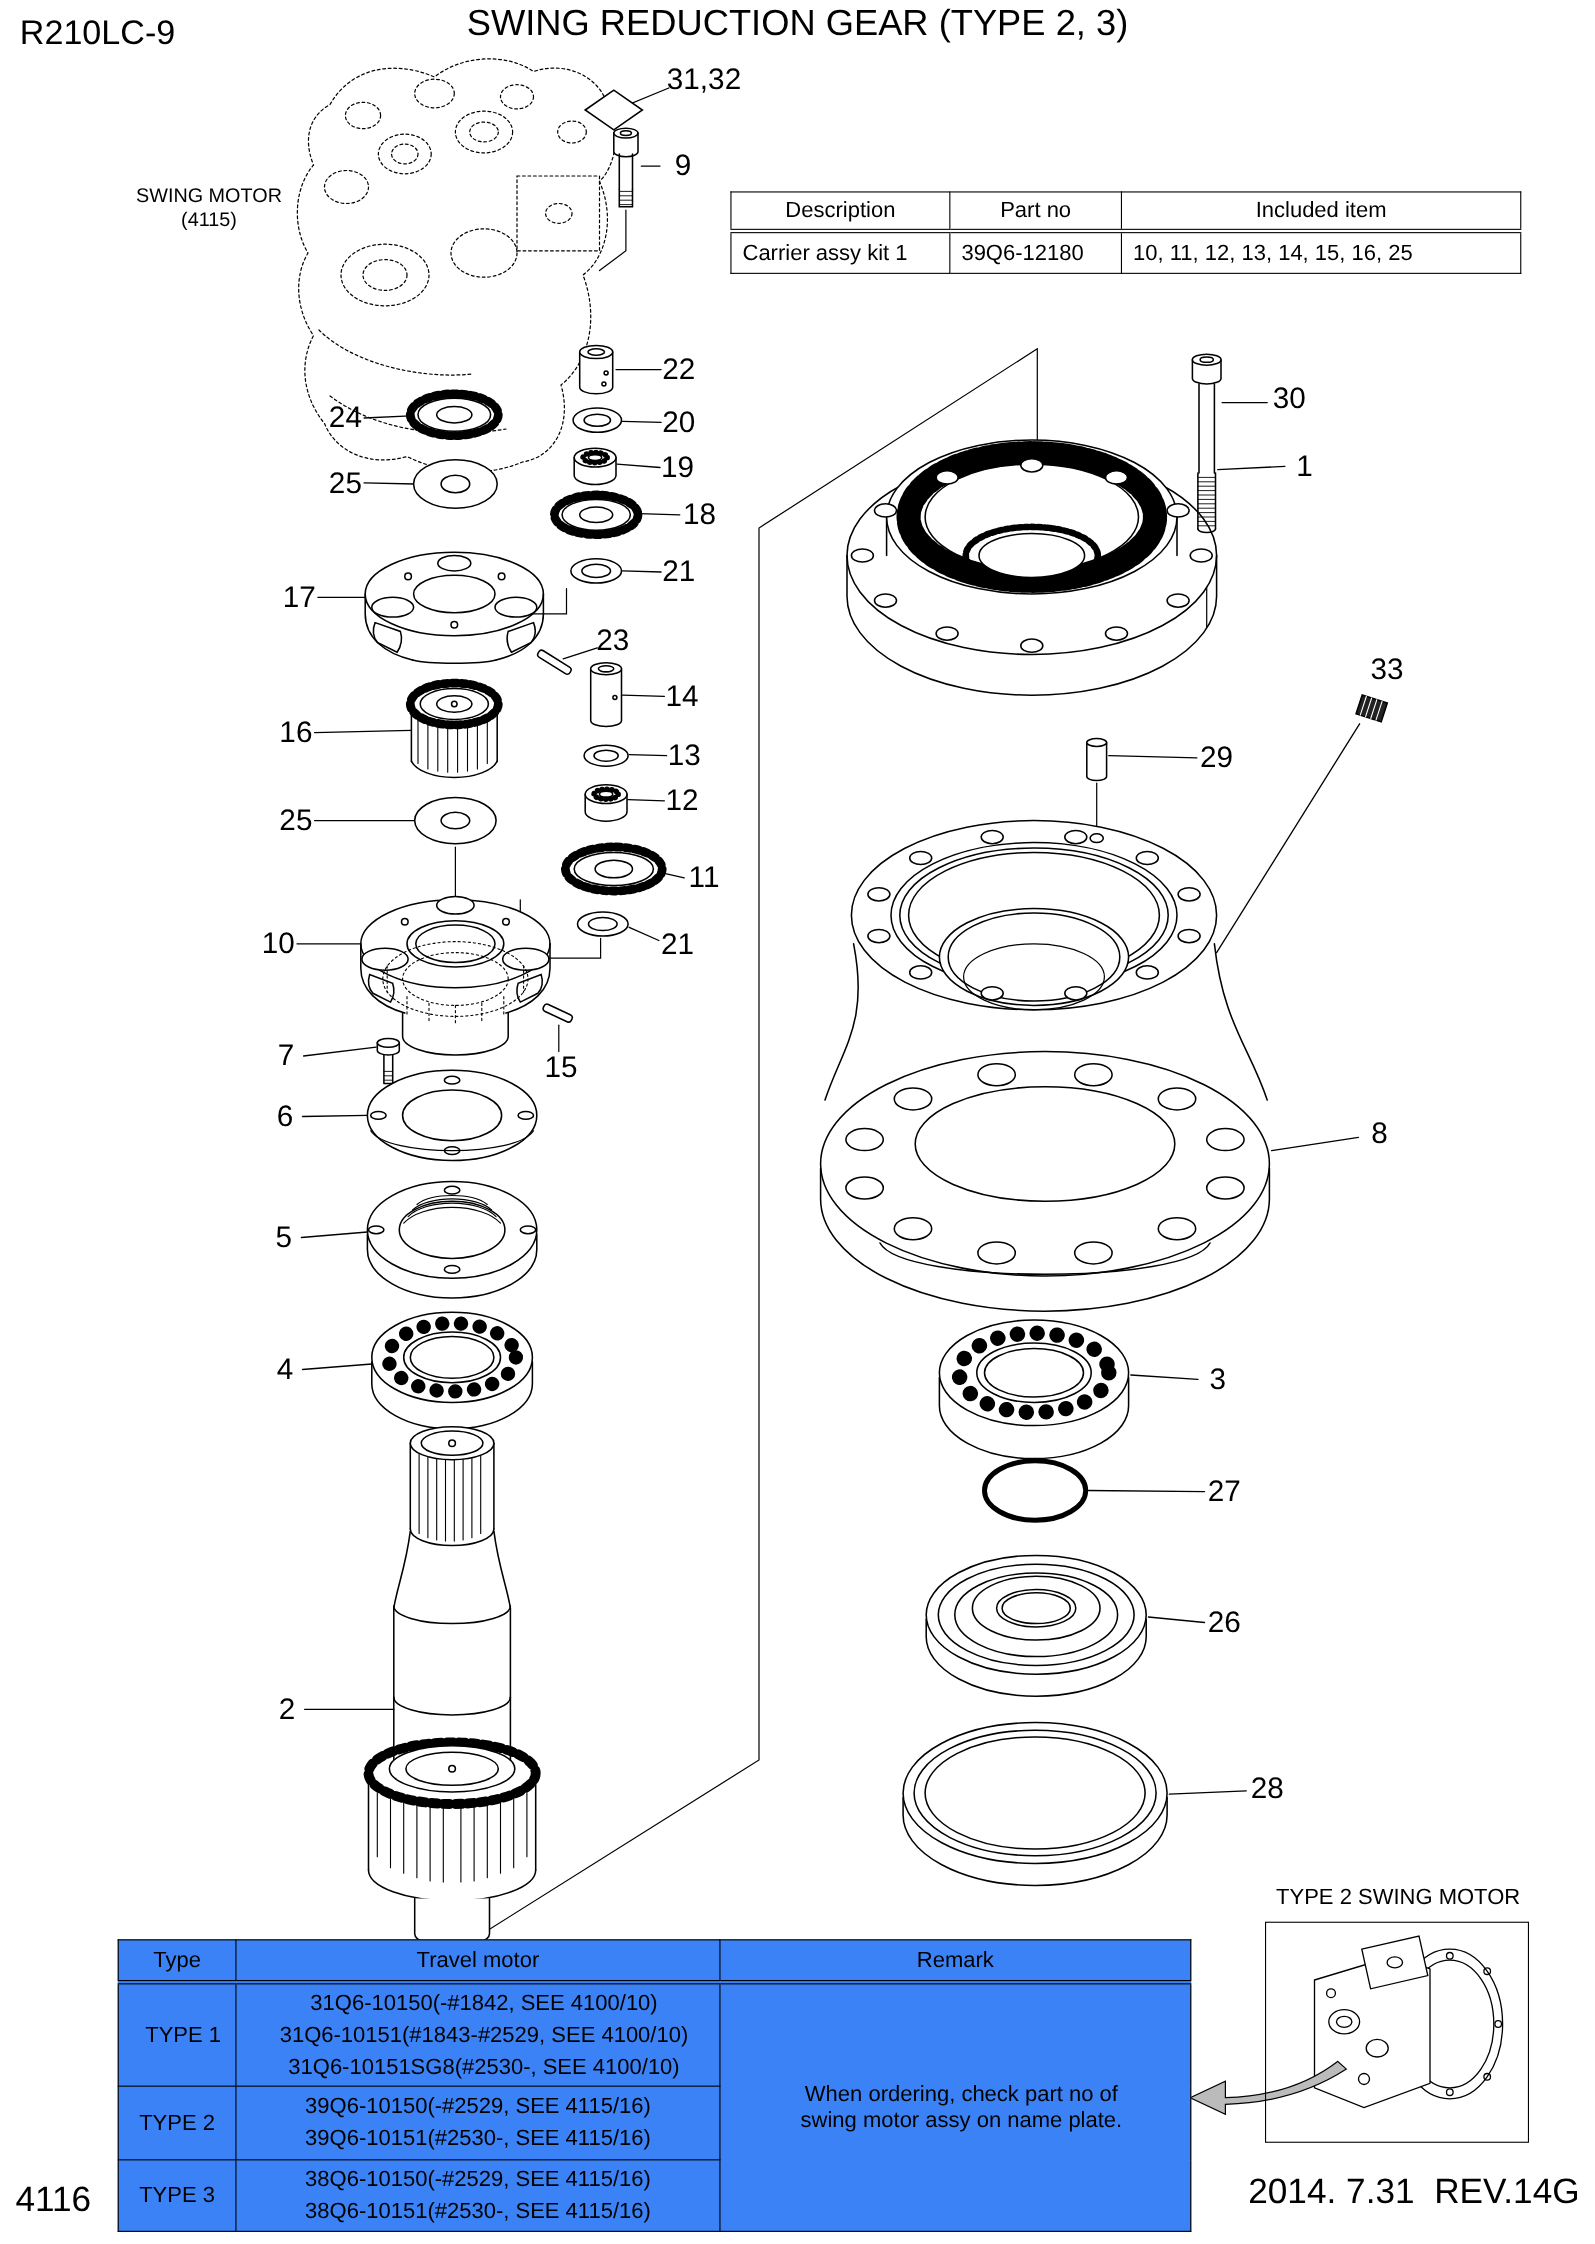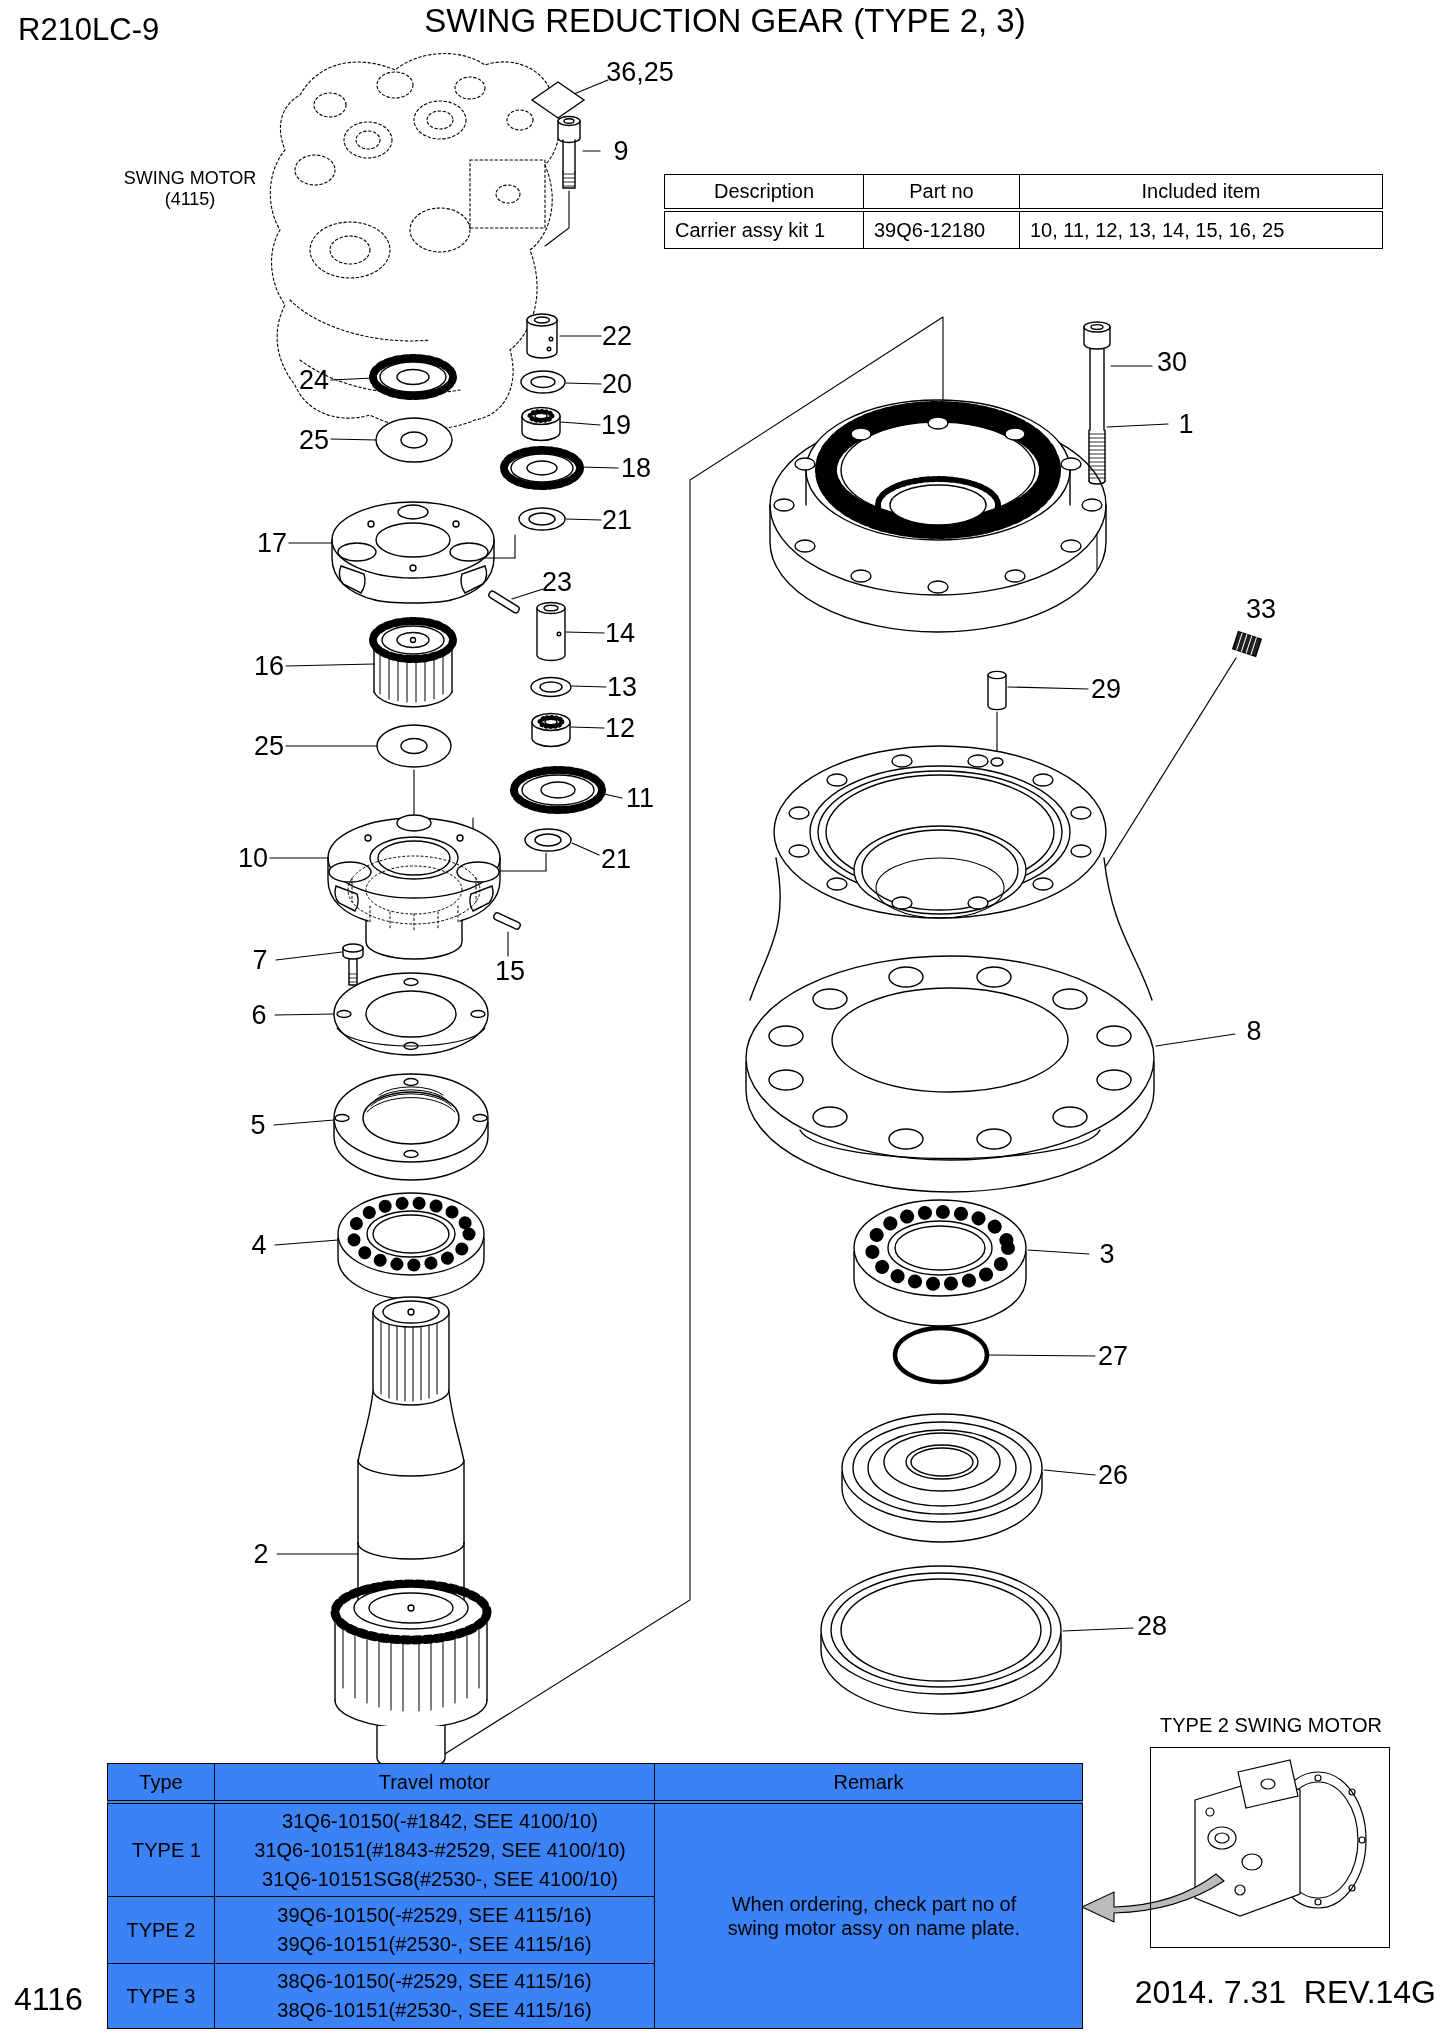--- a/index.html
+++ b/index.html
@@ -457,21 +457,21 @@
       <th class="col-inc">Included item</th>
     </tr>
     <tr>
       <td>Carrier assy kit 1</td>
       <td>39Q6-12180</td>
       <td>10, 11, 12, 13, 14, 15, 16, 25</td>
     </tr>
   </tbody>
     </table>
 
-  <div class="callout" style="left:640px;top:72px">36,25</div>
+  <div class="callout" style="left:640px;top:72px">31,32</div>
   <div class="callout" style="left:621px;top:151px">9</div>
   <div class="callout" style="left:617px;top:336px">22</div>
   <div class="callout" style="left:314px;top:380px">24</div>
   <div class="callout" style="left:617px;top:384px">20</div>
   <div class="callout" style="left:616px;top:425px">19</div>
   <div class="callout" style="left:314px;top:440px">25</div>
   <div class="callout" style="left:636px;top:468px">18</div>
   <div class="callout" style="left:617px;top:520px">21</div>
   <div class="callout" style="left:272px;top:543px">17</div>
   <div class="callout" style="left:557px;top:582px">23</div>

